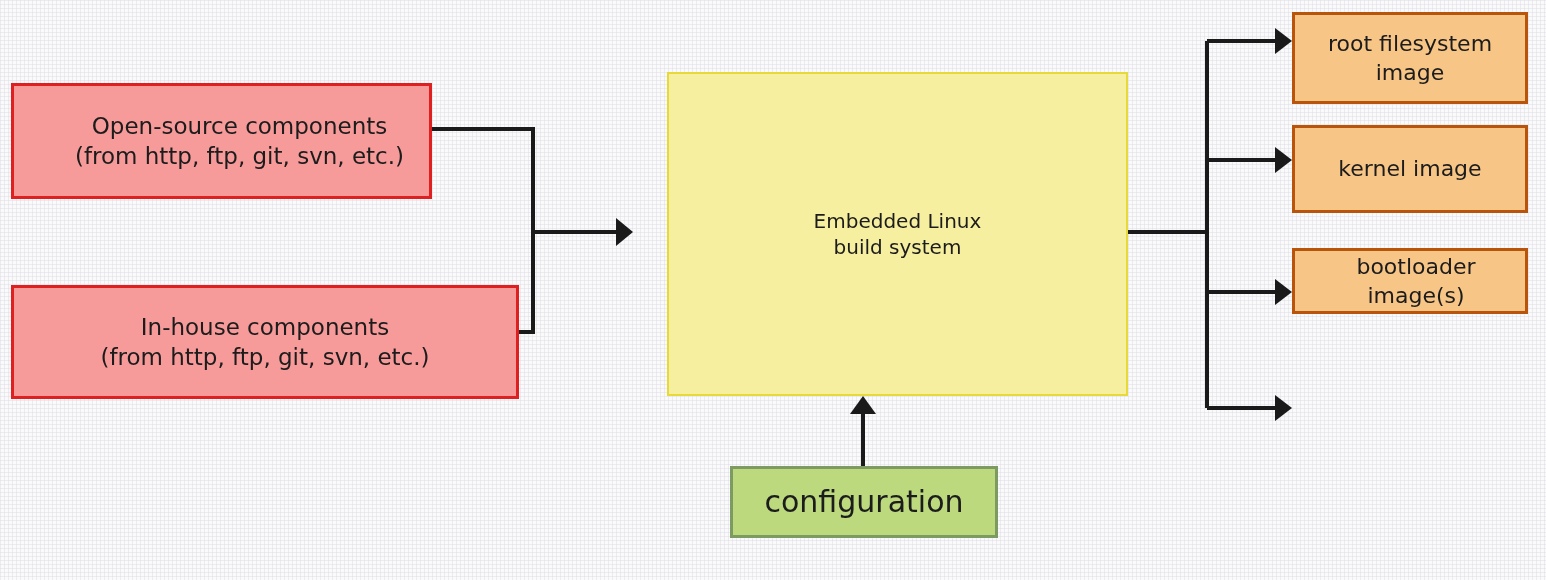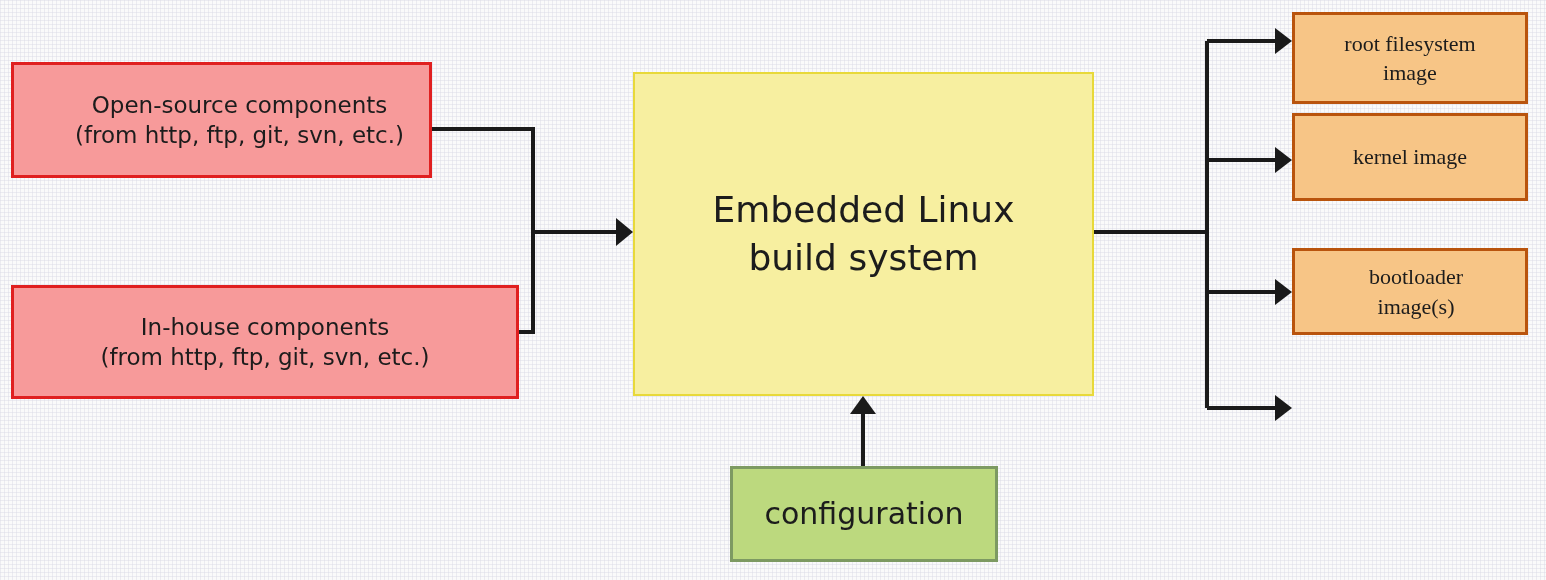--- a/index.html
+++ b/index.html
@@ -45,49 +45,49 @@
     line-height: 1.32;
     white-space: pre-line;
   }
 
   
   .node.source {
     background-color: #f79a9a;
     border: 3px solid #e02020;
     font-size: 23px;
   }
-  #src-open   { left: 11px;  top: 62px;  width: 421px; height: 116px; padding-left: 36px; }
+  #src-open   { left: 11px;  top: 83px;  width: 421px; height: 116px; padding-left: 36px; }
   #src-inhouse{ left: 11px;  top: 285px; width: 508px; height: 114px; }
 
   
   .node.engine {
     background-color: #f7efa0;
     border: 2px solid #e8d93a;
-    font-size: 36px;
+    font-size: 20px;
+    margin-left: 34px;
   }
   #build-system { left: 633px; top: 72px; width: 461px; height: 324px; }
 
   
   .node.config {
     background-color: #bcd97e;
     border: 3px solid #7d9a62;
     font-size: 30px;
   }
-  #configuration { left: 730px; top: 466px; width: 268px; height: 96px; }
+  #configuration { left: 730px; top: 466px; width: 268px; height: 72px; }
 
   
   .node.output {
     background-color: #f7c586;
     border: 3px solid #b9540d;
     font-size: 22px;
-    font-family: Liberation Serif, serif;
   }
   #out-rootfs     { left: 1292px; top: 12px;  width: 236px; height: 92px; }
-  #out-kernel     { left: 1292px; top: 113px; width: 236px; height: 88px; }
-  #out-bootloader { left: 1292px; top: 248px; width: 236px; height: 87px; padding-left: 12px; }
+  #out-kernel     { left: 1292px; top: 125px; width: 236px; height: 88px; }
+  #out-bootloader { left: 1292px; top: 248px; width: 236px; height: 66px; padding-left: 12px; }
   #out-toolchain  { left: 1292px; top: 366px; width: 236px; height: 88px; }
 
   .edge-line {
     stroke: #1a1a1a;
     stroke-width: 4;
     fill: none;
     stroke-linecap: butt;
     stroke-linejoin: miter;
   }
   .arrow-head { fill: #1a1a1a; stroke: none; }

